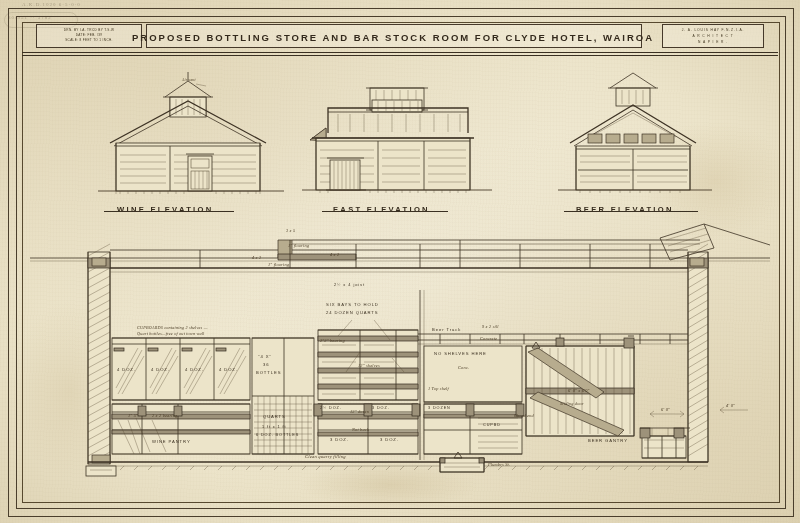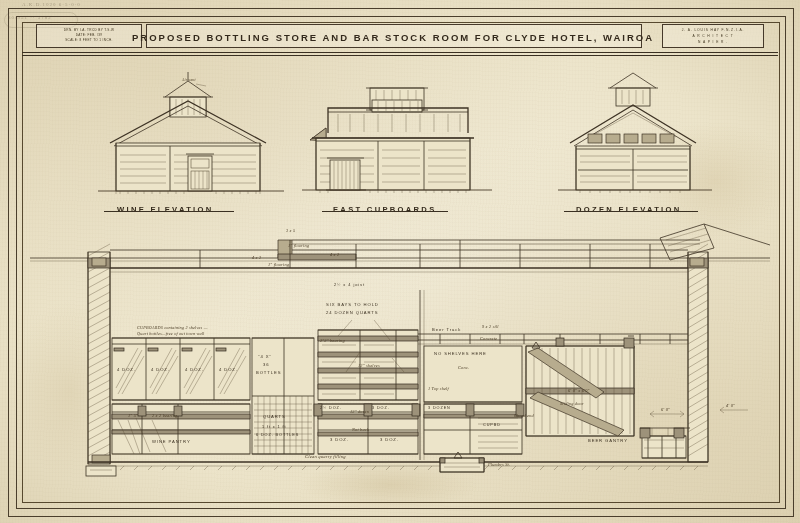--- a/index.html
+++ b/index.html
@@ -186,23 +186,23 @@
       <path class="sthin" d="M580,156 L630,156 M580,162 L630,162 M580,176 L630,176 M580,182 L630,182"></path>
       <path class="sthin" d="M637,156 L687,156 M637,162 L687,162 M637,176 L687,176 M637,182 L687,182"></path>
 
       <path class="grnd" d="M558,190 L712,190"></path>
       <path class="sthin" d="M580,190 L580,193 M590,190 L590,193 M600,190 L600,193 M610,190 L610,193 M620,190 L620,193 M630,190 L630,193 M640,190 L640,193 M650,190 L650,193 M660,190 L660,193 M670,190 L670,193 M680,190 L680,193"></path>
     </g>
   </svg>
 
   <div class="elev-label" style="left:117px;top:205px;">WINE  ELEVATION</div>
   <div class="ln hl" style="left:104px;top:211px;width:130px;height:.8px;"></div>
-  <div class="elev-label" style="left:333px;top:205px;">EAST  CUPBOARDS</div>
+  <div class="elev-label" style="left:333px;top:205px;">EAST  ELEVATION</div>
   <div class="ln hl" style="left:322px;top:211px;width:126px;height:.8px;"></div>
-  <div class="elev-label" style="left:576px;top:205px;">DOZEN  ELEVATION</div>
+  <div class="elev-label" style="left:576px;top:205px;">BEER  ELEVATION</div>
   <div class="ln hl" style="left:564px;top:211px;width:134px;height:.8px;"></div>
   <div class="hand" style="left:182px;top:78px;font-size:3.8px;">Air vent</div>
 
   <svg width="800" height="523">
 
     <path class="s" d="M30,258 L770,258"></path>
     <path class="sthin" d="M30,261 L770,261"></path>
 
     <rect class="fillw" x="88" y="252" width="22" height="212"></rect>
     <path class="sthin" d="M88,256 L110,244 M88,264 L110,252 M88,272 L110,260 M88,280 L110,268 M88,288 L110,276 M88,296 L110,284 M88,304 L110,292 M88,312 L110,300 M88,320 L110,308 M88,328 L110,316 M88,336 L110,324 M88,344 L110,332 M88,352 L110,340 M88,360 L110,348 M88,368 L110,356 M88,376 L110,364 M88,384 L110,372 M88,392 L110,380 M88,400 L110,388 M88,408 L110,396 M88,416 L110,404 M88,424 L110,412 M88,432 L110,420 M88,440 L110,428 M88,448 L110,436 M88,456 L110,444 M88,464 L110,452"></path>

